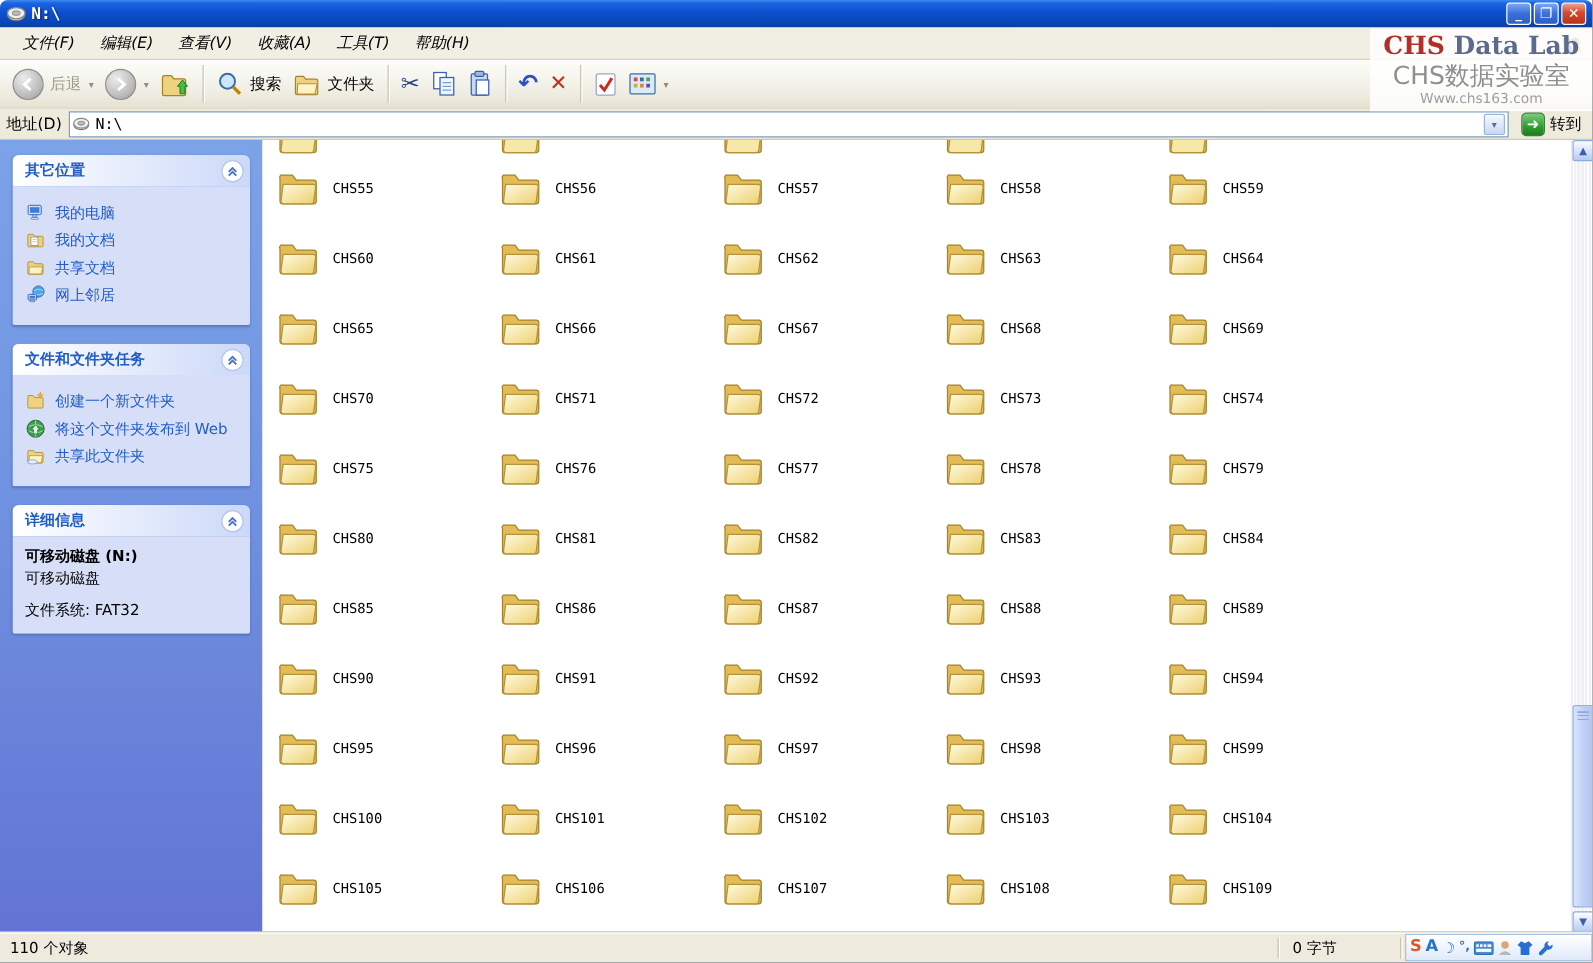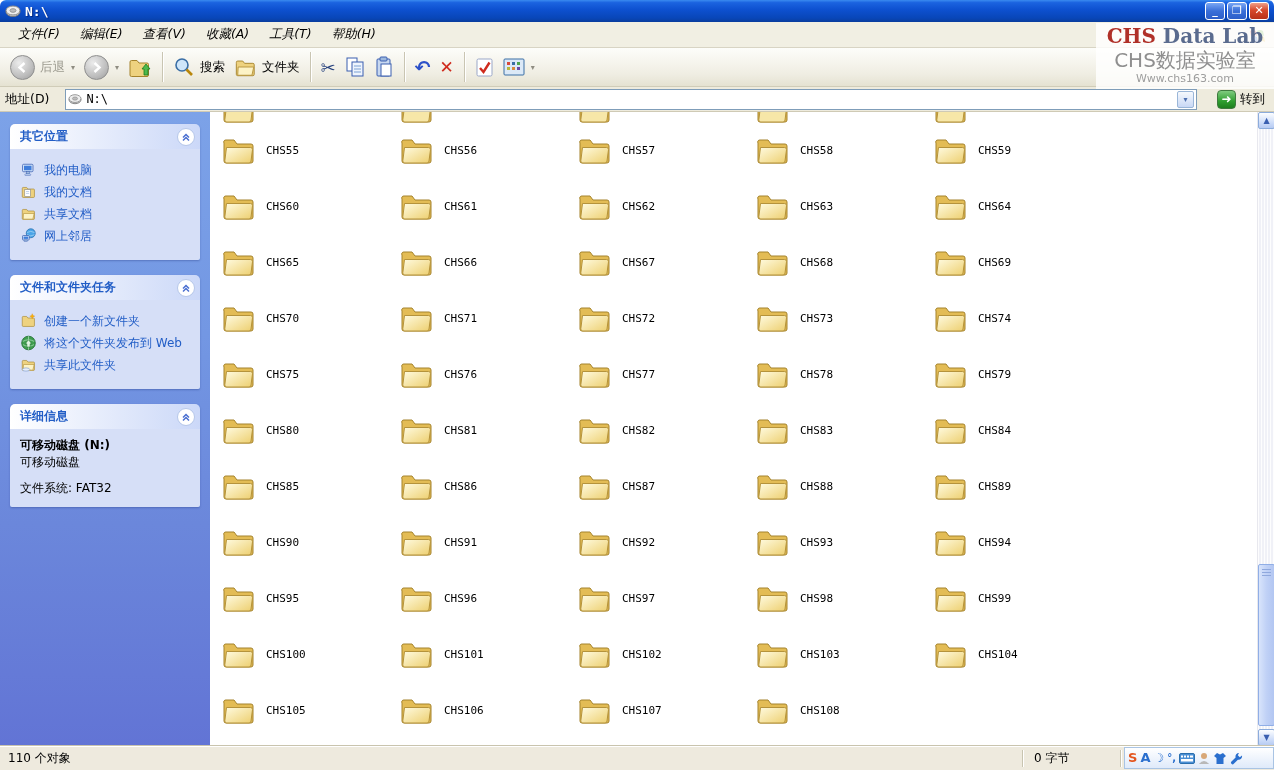--- a/index.html
+++ b/index.html
@@ -31,21 +31,21 @@
   .tbtn.disabled .lbl { color:#9c9a8f; }
   .sep { width:1px; height:30px; background:#c9c5b2; box-shadow:1px 0 0 #fff; margin:0 5px; }
   .navcircle { width:25px; height:25px; border-radius:50%; display:flex; align-items:center; justify-content:center;
     background:radial-gradient(circle at 35% 30%, #ececec, #bdbdbd 62%, #9a9a9a); border:1px solid #8f8f8f; }
   .ddarrow { font-size:8px; color:#8f8d82; margin-left:1px; }
   .glyph-cut { font-size:18px; color:#27427e; }
   .glyph-undo { font-size:19px; font-weight:bold; color:#2b50c8; line-height:18px; }
   .glyph-del { font-size:17px; font-weight:bold; color:#cf2b1d; }
 
   
-  .addressbar { height:25px; background:#eeebdd; display:flex; align-items:center; gap:16px; padding:0 5px;
+  .addressbar { height:25px; background:#eeebdd; display:flex; align-items:center; gap:6px; padding:0 5px;
     border-bottom:1px solid #cfcab5; font-size:12.5px; }
   .addr-combo { flex:1; height:21px; background:#fff; border:1px solid #7f9db9; display:flex; align-items:center; padding:0 2px; gap:4px; }
   .addr-text { font-size:12px; font-family:"DejaVu Sans Mono",monospace; flex:1; }
   .combo-btn { width:17px; height:17px; background:linear-gradient(180deg,#f6f9fd,#c8d8f5); border:1px solid #9ab6d8;
     border-radius:2px; font-size:8px; color:#4d6fb0; text-align:center; line-height:15px; }
   .go-btn { display:flex; align-items:center; gap:4px; padding:0 4px; }
   .go-icon { width:19px; height:19px; border-radius:4px; border:1px solid #3f7a3f;
     background:linear-gradient(180deg,#7fcb7f,#2f9e2f 60%,#1d7f1d); color:#fff; font-weight:bold; font-size:12px;
     text-align:center; line-height:17px; }
 
@@ -1142,20 +1142,33 @@
                   <stop offset="0" stop-color="#fffbe0"></stop>
                   <stop offset="1" stop-color="#edcf6f"></stop>
                 </linearGradient>
               </defs>
               <path d="M2 7 L2 25 a2 2 0 0 0 2 2 L29 27 a2 2 0 0 0 2 -2 L31 10 a2 2 0 0 0 -2 -2 L15 8 L12 4 L4 4 a2 2 0 0 0 -2 3 Z" fill="#e3bc55" stroke="#a5832c"></path>
               <path d="M4.5 11.5 L28.5 11.5 a2 2 0 0 1 2 2.2 L29 25 a2 2 0 0 1 -2 2 L4.8 27 a2 2 0 0 1 -2 -2.2 Z" fill="url(#fgrad)" stroke="#b5933b"></path>
             </svg>
             <span>CHS108</span>
           </span>
 
+          <span class="fcell">
+            <svg class="ficon" viewBox="0 0 34 29">
+              <defs>
+                <linearGradient id="fgrad" x1="0" y1="0" x2="1" y2="1">
+                  <stop offset="0" stop-color="#fffbe0"></stop>
+                  <stop offset="1" stop-color="#edcf6f"></stop>
+                </linearGradient>
+              </defs>
+              <path d="M2 7 L2 25 a2 2 0 0 0 2 2 L29 27 a2 2 0 0 0 2 -2 L31 10 a2 2 0 0 0 -2 -2 L15 8 L12 4 L4 4 a2 2 0 0 0 -2 3 Z" fill="#e3bc55" stroke="#a5832c"></path>
+              <path d="M4.5 11.5 L28.5 11.5 a2 2 0 0 1 2 2.2 L29 25 a2 2 0 0 1 -2 2 L4.8 27 a2 2 0 0 1 -2 -2.2 Z" fill="url(#fgrad)" stroke="#b5933b"></path>
+            </svg>
+            <span>CHS109</span>
+          </span>
         </div>
     </div>
 
     <div class="scrollbar">
       <div class="sb-btn sb-up">▲</div>
       <div class="sb-thumb">
           <div class="sb-grip"></div>
         </div>
       <div class="sb-btn sb-down">▼</div>
     </div>

